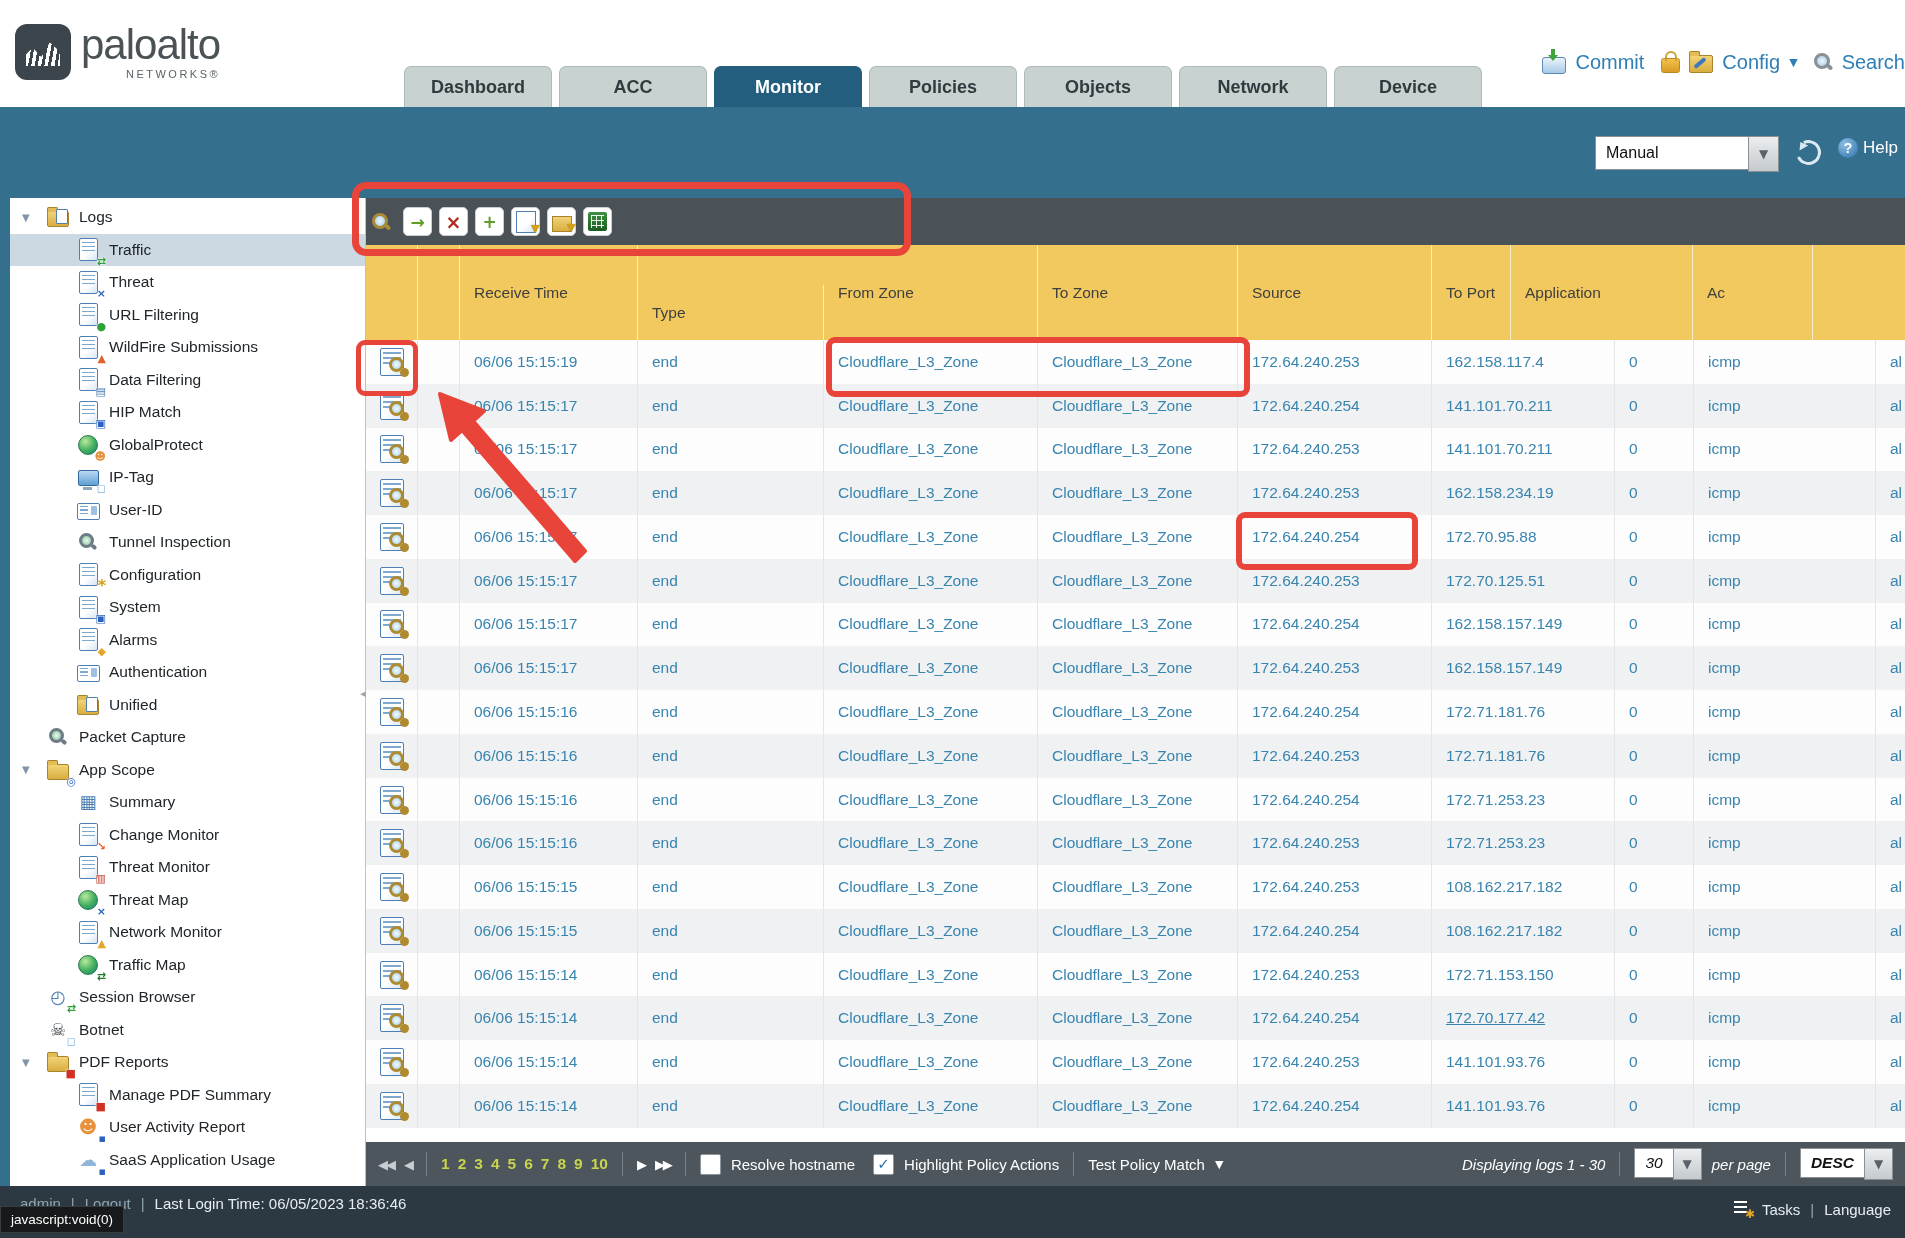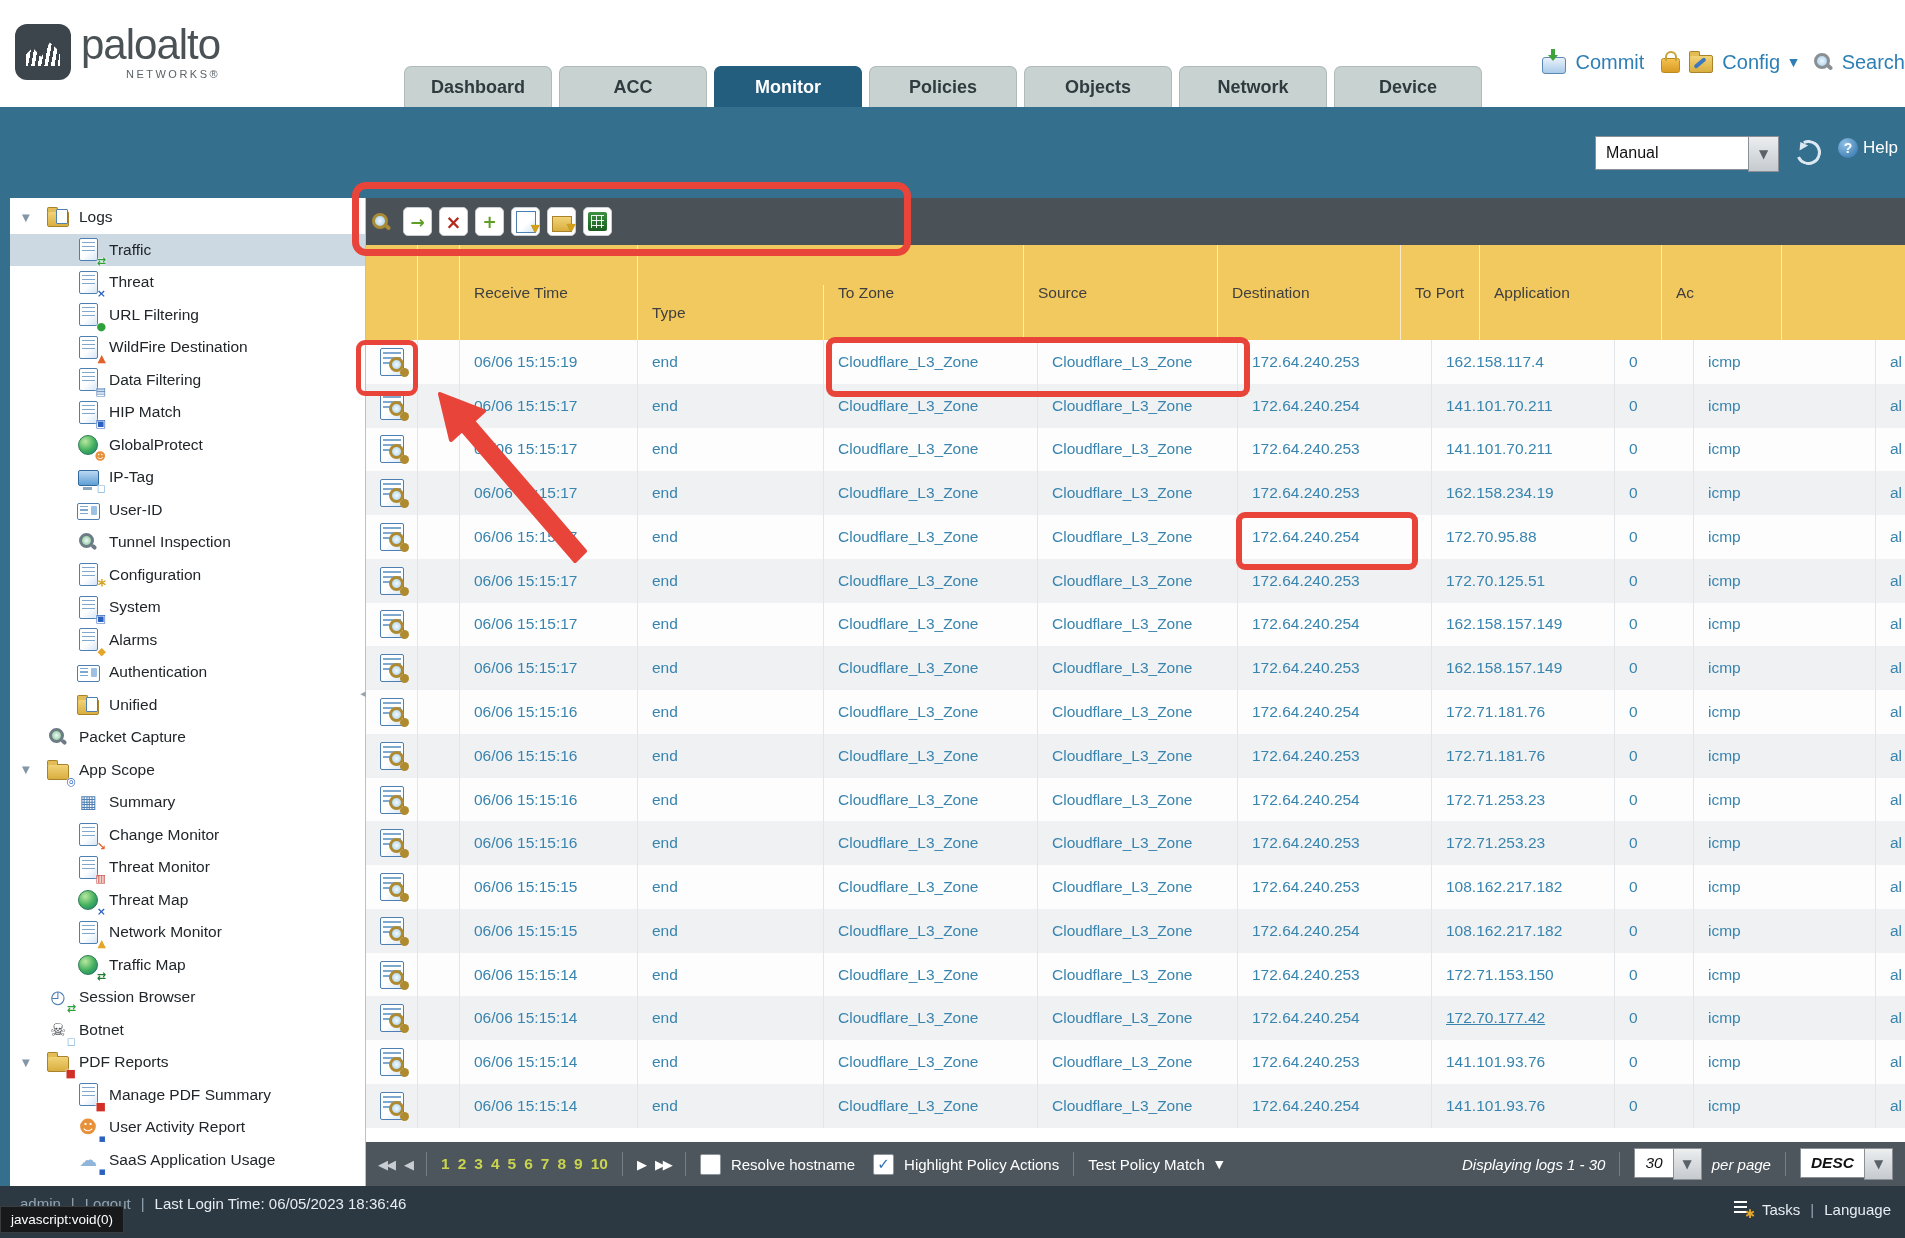--- a/index.html
+++ b/index.html
@@ -250,21 +250,21 @@
           <span class="b-doc"></span>
           <span class="bdg" style="color: rgb(47, 161, 59);">●</span>
         </span>
         <span class="txt">URL Filtering</span>
       </div>
       <div class="sitem d1">
         <span class="ico">
           <span class="b-doc"></span>
           <span class="bdg" style="color: rgb(226, 98, 43);">▲</span>
         </span>
-        <span class="txt">WildFire Destination</span>
+        <span class="txt">WildFire Submissions</span>
       </div>
       <div class="sitem d1">
         <span class="ico">
           <span class="b-doc"></span>
           <span class="bdg" style="color: rgb(77, 127, 179);">▤</span>
         </span>
         <span class="txt">Data Filtering</span>
       </div>
       <div class="sitem d1">
         <span class="ico">
@@ -449,23 +449,23 @@
           <span class="i-excel"></span>
         </div>
     </div>
   </div>
 
   <div class="thead" id="thead">
       <div class="hcell" style="width: 52px;"></div>
       <div class="hcell" style="width: 42px;"></div>
       <div class="hcell" style="width: 178px;">Receive Time</div>
       <div class="hcell" style="width: 186px; margin-top: 40px;">Type</div>
+      <div class="hcell" style="width: 214px;">From Zone</div>
       <div class="hcell" style="width: 200px;">To Zone</div>
       <div class="hcell" style="width: 194px;">Source</div>
-      <div class="hcell" style="width: 183px;">Destination</div>
       <div class="hcell" style="width: 79px;">To Port</div>
       <div class="hcell" style="width: 182px;">Application</div>
       <div class="hcell" style="width: 120px;">Ac</div>
     </div>
   <div class="tbody" id="tbody">
       <div class="trow odd">
         <div class="tcell icon" style="width: 52px;">
           <span class="i-logdetail"></span>
         </div>
         <div class="tcell" style="width: 42px;"></div>

